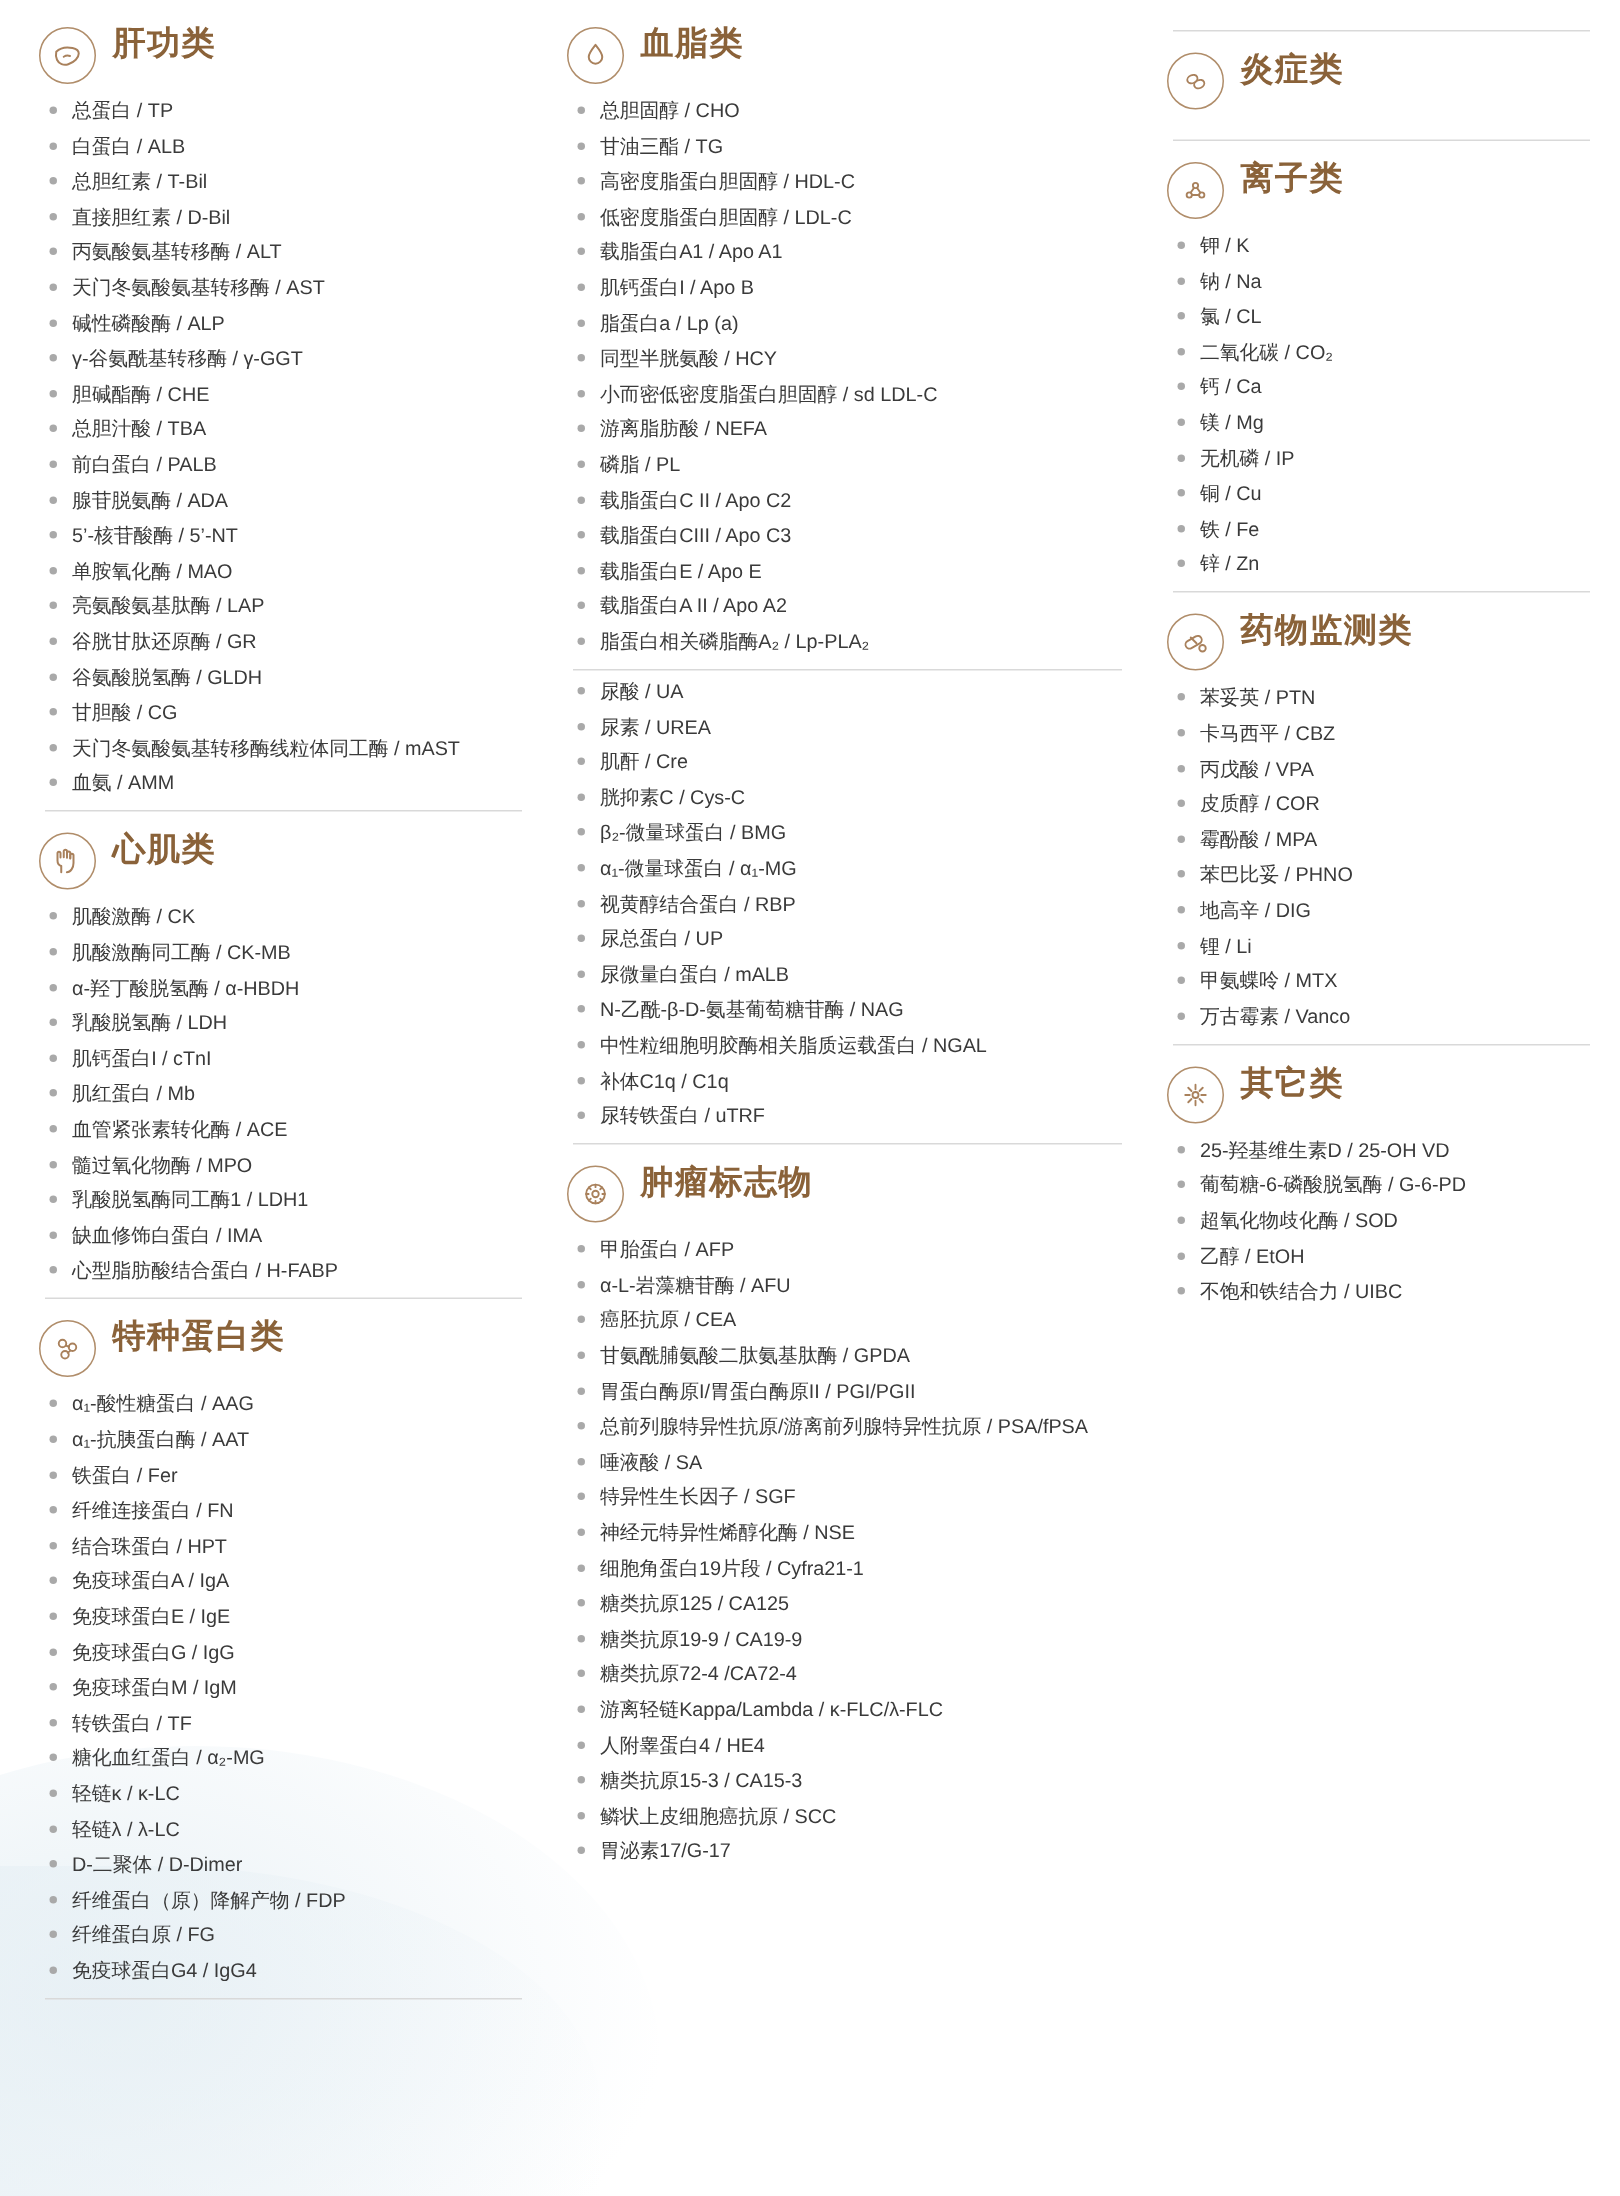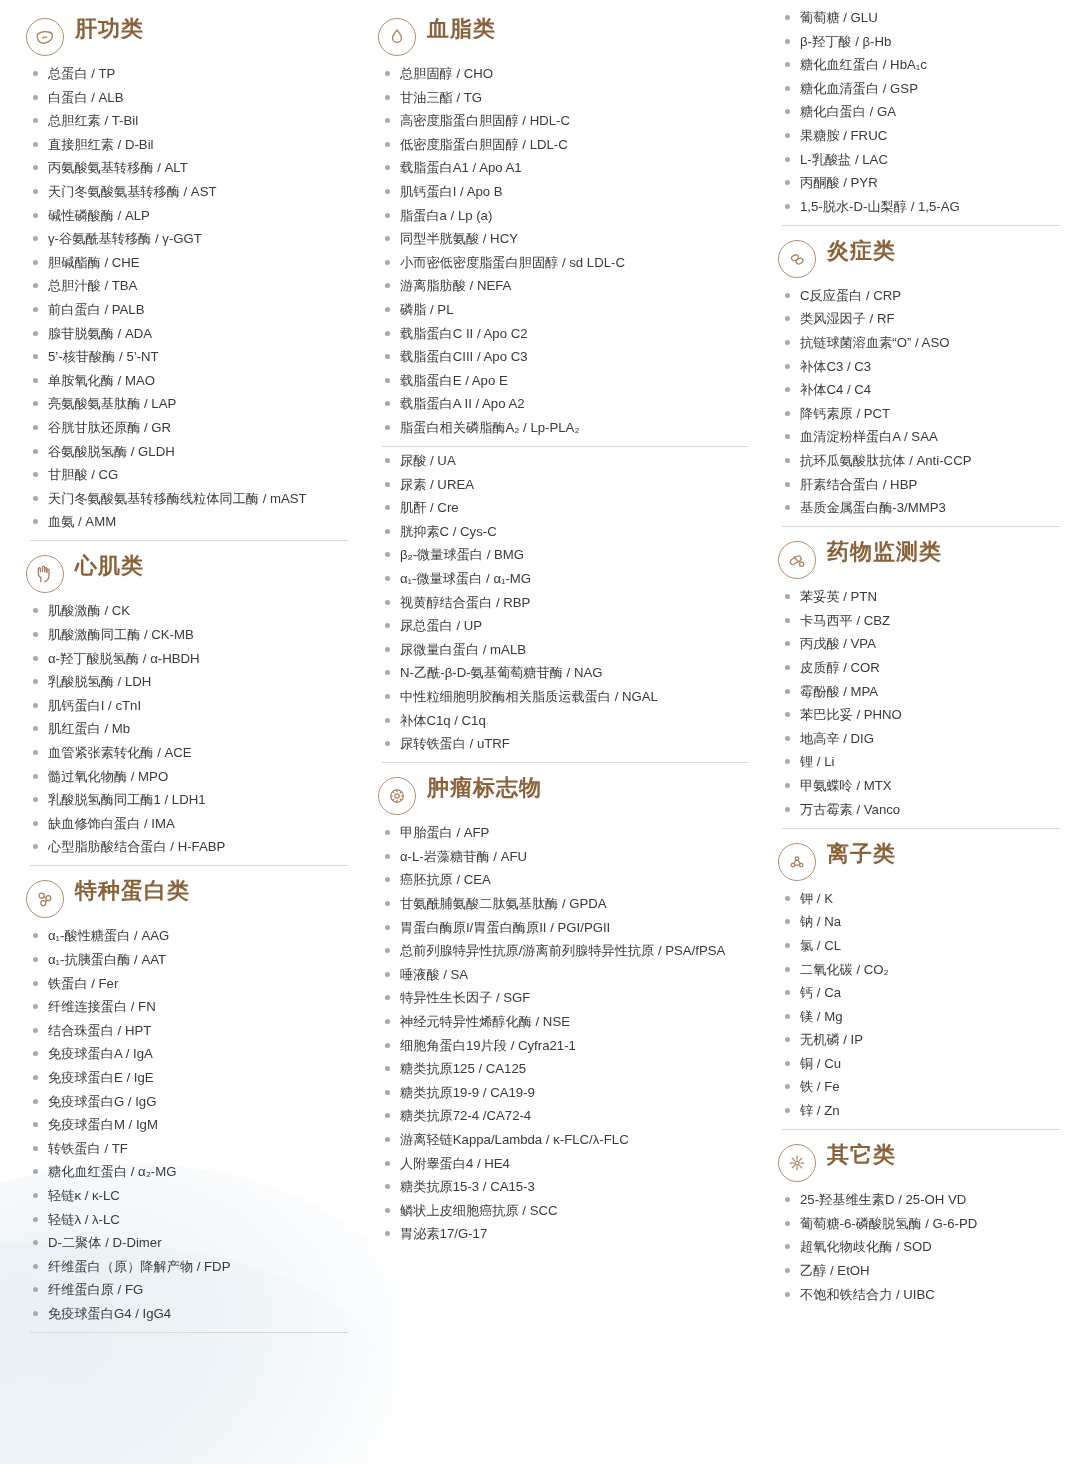--- a/index.html
+++ b/index.html
@@ -285,54 +285,57 @@
           <li>游离轻链Kappa/Lambda / κ-FLC/λ-FLC</li>
           <li>人附睾蛋白4 / HE4</li>
           <li>糖类抗原15-3 / CA15-3</li>
           <li>鳞状上皮细胞癌抗原 / SCC</li>
           <li>胃泌素17/G-17</li>
         </ul>
       </div>
     </div>
     <div class="col col-3">
       <div class="section">
-        <ul class="items">
-          <li>葡萄糖 / GLU</li>
-          <li>β-羟丁酸 / β-Hb</li>
-          <li>糖化血红蛋白 / HbA₁c</li>
-          <li>糖化血清蛋白 / GSP</li>
-          <li>糖化白蛋白 / GA</li>
-          <li>果糖胺 / FRUC</li>
-          <li>L-乳酸盐 / LAC</li>
-          <li>丙酮酸 / PYR</li>
-          <li>1,5-脱水-D-山梨醇 / 1,5-AG</li>
-        </ul>
         <div class="rule"></div>
       </div>
       <div class="section">
         <div class="sec-head">
           <span class="sec-icon">
             <svg width="20" height="20" viewBox="0 0 24 24" fill="none" stroke="currentColor" stroke-width="1.5" stroke-linecap="round" stroke-linejoin="round">
               <ellipse cx="9.5" cy="10.5" rx="4.2" ry="3.2" transform="rotate(-25 9.5 10.5)"></ellipse>
               <ellipse cx="15" cy="14.5" rx="4.2" ry="3.2" transform="rotate(-25 15 14.5)"></ellipse>
             </svg>
           </span>
           <div class="sec-title">炎症类</div>
         </div>
-        <ul class="items">
-          <li>C反应蛋白 / CRP</li>
-          <li>类风湿因子 / RF</li>
-          <li>抗链球菌溶血素“O” / ASO</li>
-          <li>补体C3 / C3</li>
-          <li>补体C4 / C4</li>
-          <li>降钙素原 / PCT</li>
-          <li>血清淀粉样蛋白A / SAA</li>
-          <li>抗环瓜氨酸肽抗体 / Anti-CCP</li>
-          <li>肝素结合蛋白 / HBP</li>
-          <li>基质金属蛋白酶-3/MMP3</li>
+        <div class="rule"></div>
+      </div>
+      <div class="section">
+        <div class="sec-head">
+          <span class="sec-icon">
+            <svg width="20" height="20" viewBox="0 0 24 24" fill="none" stroke="currentColor" stroke-width="1.5" stroke-linecap="round" stroke-linejoin="round">
+              <circle cx="12" cy="8" r="2.1"></circle>
+              <circle cx="7" cy="15.6" r="2.1"></circle>
+              <circle cx="17" cy="15.6" r="2.1"></circle>
+              <path d="M10.8 9.9L8.2 13.6M13.2 9.9l2.6 3.7M9.1 15.6h5.8"></path>
+            </svg>
+          </span>
+          <div class="sec-title">离子类</div>
+        </div>
+        <ul class="items">
+          <li>钾 / K</li>
+          <li>钠 / Na</li>
+          <li>氯 / CL</li>
+          <li>二氧化碳 / CO₂</li>
+          <li>钙 / Ca</li>
+          <li>镁 / Mg</li>
+          <li>无机磷 / IP</li>
+          <li>铜 / Cu</li>
+          <li>铁 / Fe</li>
+          <li>锌 / Zn</li>
         </ul>
         <div class="rule"></div>
       </div>
       <div class="section">
         <div class="sec-head">
           <span class="sec-icon">
             <svg width="20" height="20" viewBox="0 0 24 24" fill="none" stroke="currentColor" stroke-width="1.5" stroke-linecap="round" stroke-linejoin="round">
               <rect x="3.5" y="9" width="14" height="6.4" rx="3.2" transform="rotate(-30 10.5 12.2)"></rect>
               <path d="M8.2 8.4l4.6 4.6"></path>
               <circle cx="17.6" cy="17" r="2.6"></circle>
@@ -351,46 +354,20 @@
           <li>锂 / Li</li>
           <li>甲氨蝶呤 / MTX</li>
           <li>万古霉素 / Vanco</li>
         </ul>
         <div class="rule"></div>
       </div>
       <div class="section">
         <div class="sec-head">
           <span class="sec-icon">
             <svg width="20" height="20" viewBox="0 0 24 24" fill="none" stroke="currentColor" stroke-width="1.5" stroke-linecap="round" stroke-linejoin="round">
-              <circle cx="12" cy="8" r="2.1"></circle>
-              <circle cx="7" cy="15.6" r="2.1"></circle>
-              <circle cx="17" cy="15.6" r="2.1"></circle>
-              <path d="M10.8 9.9L8.2 13.6M13.2 9.9l2.6 3.7M9.1 15.6h5.8"></path>
-            </svg>
-          </span>
-          <div class="sec-title">离子类</div>
-        </div>
-        <ul class="items">
-          <li>钾 / K</li>
-          <li>钠 / Na</li>
-          <li>氯 / CL</li>
-          <li>二氧化碳 / CO₂</li>
-          <li>钙 / Ca</li>
-          <li>镁 / Mg</li>
-          <li>无机磷 / IP</li>
-          <li>铜 / Cu</li>
-          <li>铁 / Fe</li>
-          <li>锌 / Zn</li>
-        </ul>
-        <div class="rule"></div>
-      </div>
-      <div class="section">
-        <div class="sec-head">
-          <span class="sec-icon">
-            <svg width="20" height="20" viewBox="0 0 24 24" fill="none" stroke="currentColor" stroke-width="1.5" stroke-linecap="round" stroke-linejoin="round">
               <circle cx="12" cy="12" r="2.4"></circle>
               <path d="M12 3.8v3.6M12 16.6v3.6M3.8 12h3.6M16.6 12h3.6M6.2 6.2l2.6 2.6M15.2 15.2l2.6 2.6M17.8 6.2l-2.6 2.6M8.8 15.2l-2.6 2.6"></path>
             </svg>
           </span>
           <div class="sec-title">其它类</div>
         </div>
         <ul class="items">
           <li>25-羟基维生素D / 25-OH VD</li>
           <li>葡萄糖-6-磷酸脱氢酶 / G-6-PD</li>
           <li>超氧化物歧化酶 / SOD</li>

